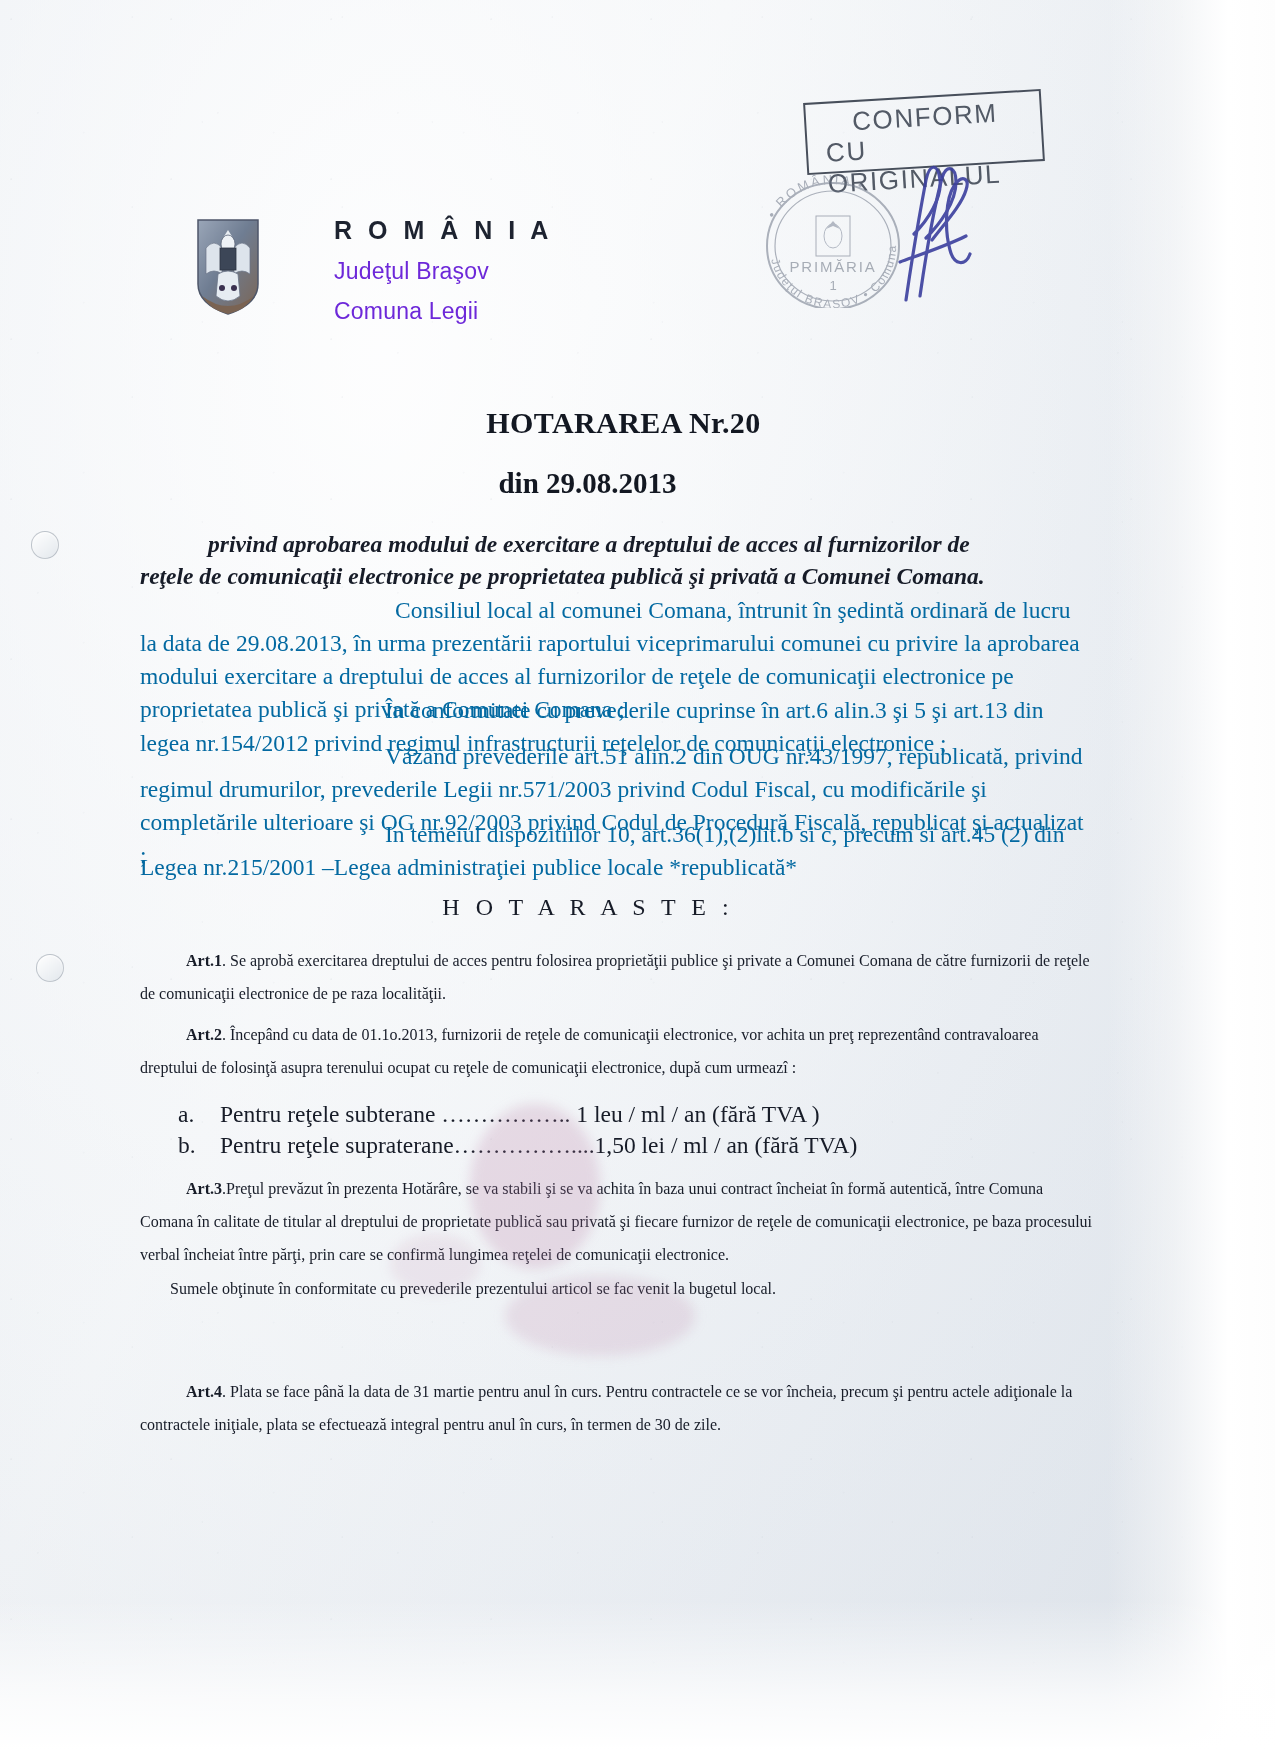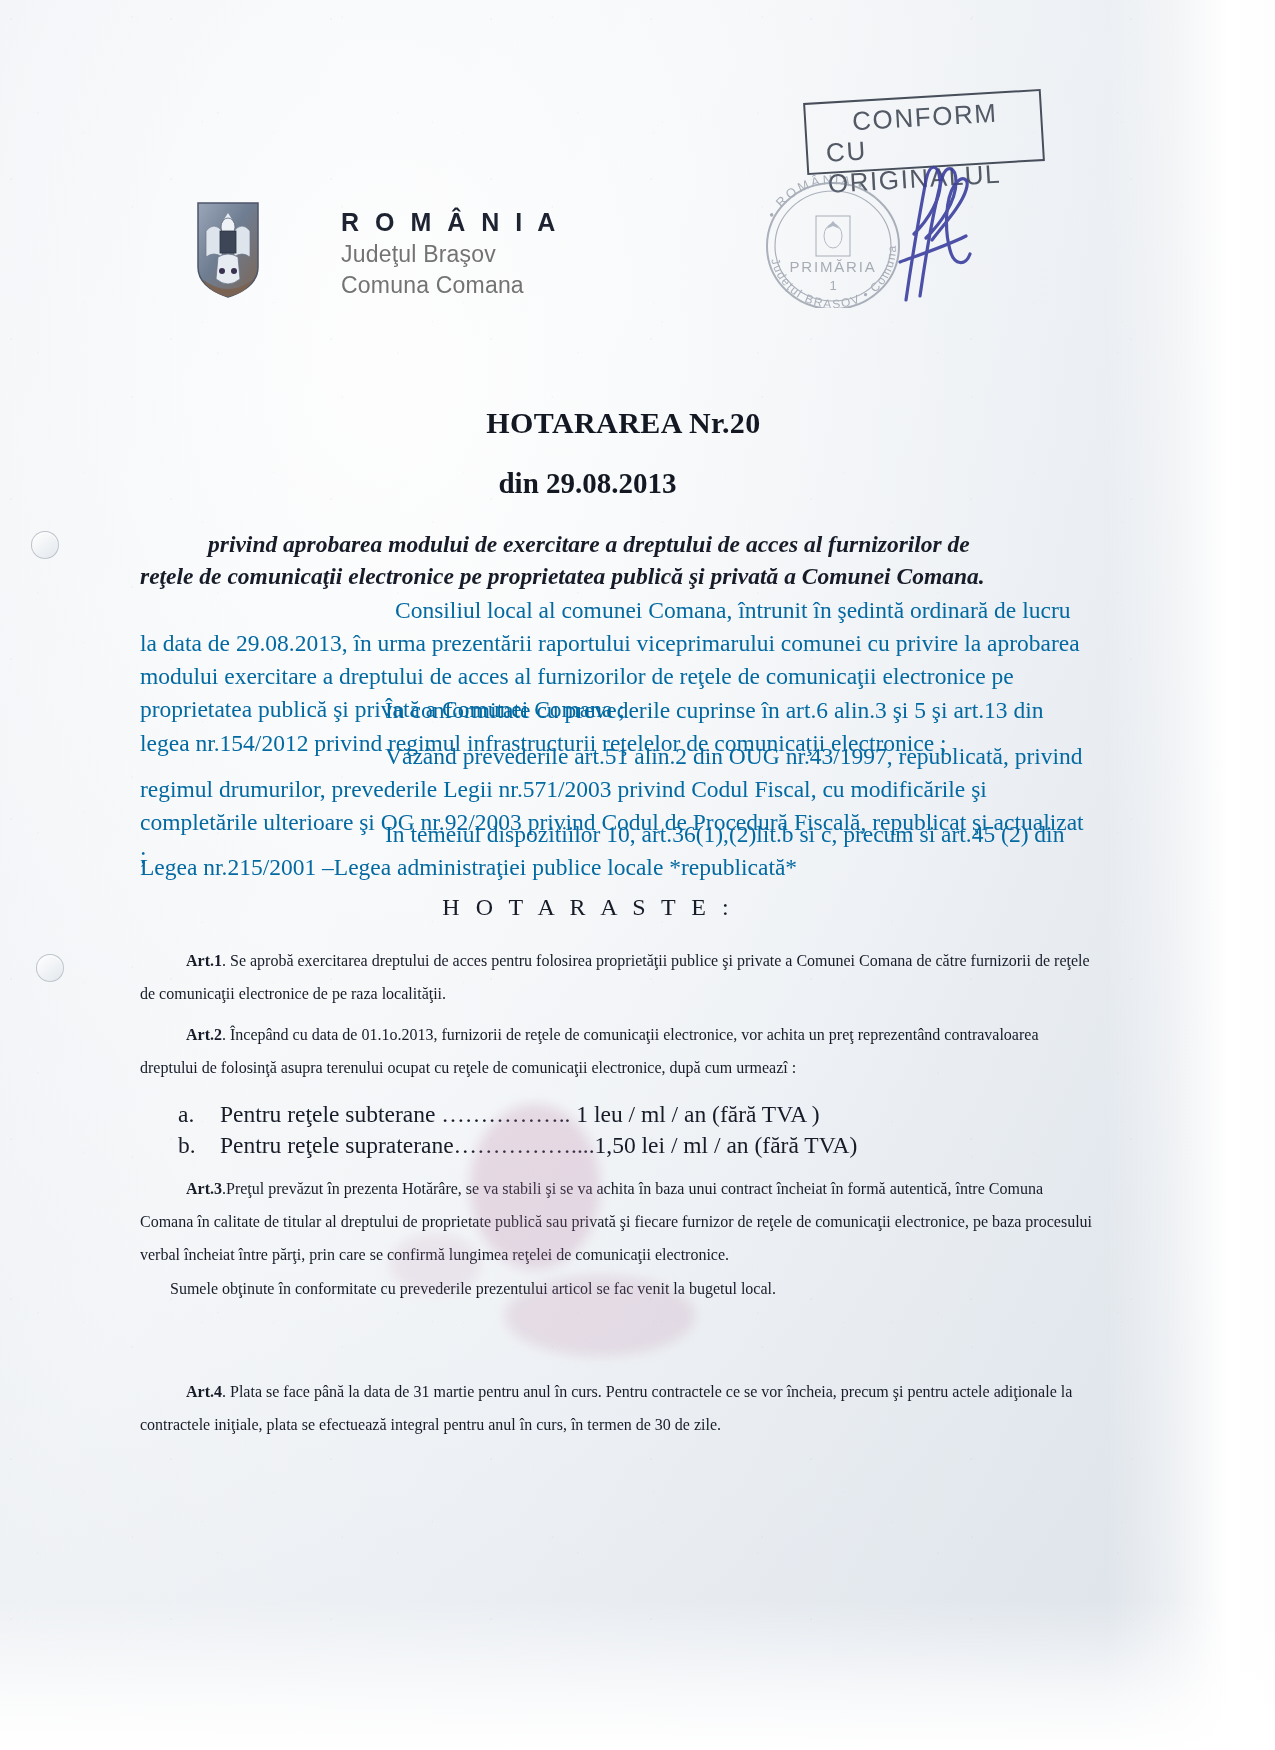--- a/index.html
+++ b/index.html
@@ -61,44 +61,43 @@
     border: 1px solid rgba(150,158,170,0.55);
     background: linear-gradient(140deg, #ffffff 0%, #eef1f4 60%, #e2e7ec 100%);
     box-shadow: inset 0 1px 2px rgba(255,255,255,0.9);
   }
   #hole-top { left: 31px; top: 531px; }
   #hole-bottom { left: 36px; top: 954px; }
 
   
   .header {
     position: absolute;
-    left: 196px; top: 196px;
+    left: 196px; top: 204px;
     display: flex;
     align-items: center;
-    gap: 7px;
   }
   .coat-of-arms {
     width: 64px; height: 98px;
     margin-right: 74px;
     margin-top: 4px;
   }
   .header-lines { padding-top: 12px; }
   .romania {
     font-family: "Liberation Sans", sans-serif;
     font-weight: bold;
     font-size: 25px;
     letter-spacing: 4.5px;
     color: #1d2330;
   }
   .judet, .comuna {
     font-family: "Liberation Sans", sans-serif;
     font-size: 23px;
     letter-spacing: 0.2px;
-    color: #737373;
-    margin-top: 4px;
+    color: #6d28d9;
+    margin-top: 13px;
   }
   .council-name {
     position: absolute;
     left: 207px; top: 290px;
     font-family: "Liberation Serif", serif;
     font-weight: bold;
     font-size: 30px;
     letter-spacing: 0.6px;
     color: #151a25;
   }
@@ -277,21 +276,21 @@
         <rect x="24" y="30" width="16" height="22" fill="#3c4657" stroke="#2b3342" stroke-width="0.8"></rect>
         <path d="M22 56 Q32 50 42 56 L44 78 Q32 88 20 78 Z" fill="#e6ecf2" stroke="#6a7486" stroke-width="0.8"></path>
         <circle cx="26" cy="70" r="3" fill="#3a3150"></circle>
         <circle cx="38" cy="70" r="3" fill="#3a3150"></circle>
         <path d="M6 78 Q32 98 58 78 Q50 92 32 96 Q14 92 6 78 Z" fill="#7a6352"></path>
       </svg>
     </span>
     <div class="header-lines">
       <div class="romania">R O M Â N I A</div>
       <div class="judet">Judeţul Braşov</div>
-      <div class="comuna">Comuna Comana</div>
+      <div class="comuna">Comuna Legii</div>
     </div>
   </div>
 
   <div class="conform-stamp">
     <div class="ln1">CONFORM</div>
     <div class="ln2">CU ORIGINALUL</div>
   </div>
 
   <span class="round-seal">
     <svg viewBox="0 0 178 140" width="178" height="140" aria-hidden="true">

